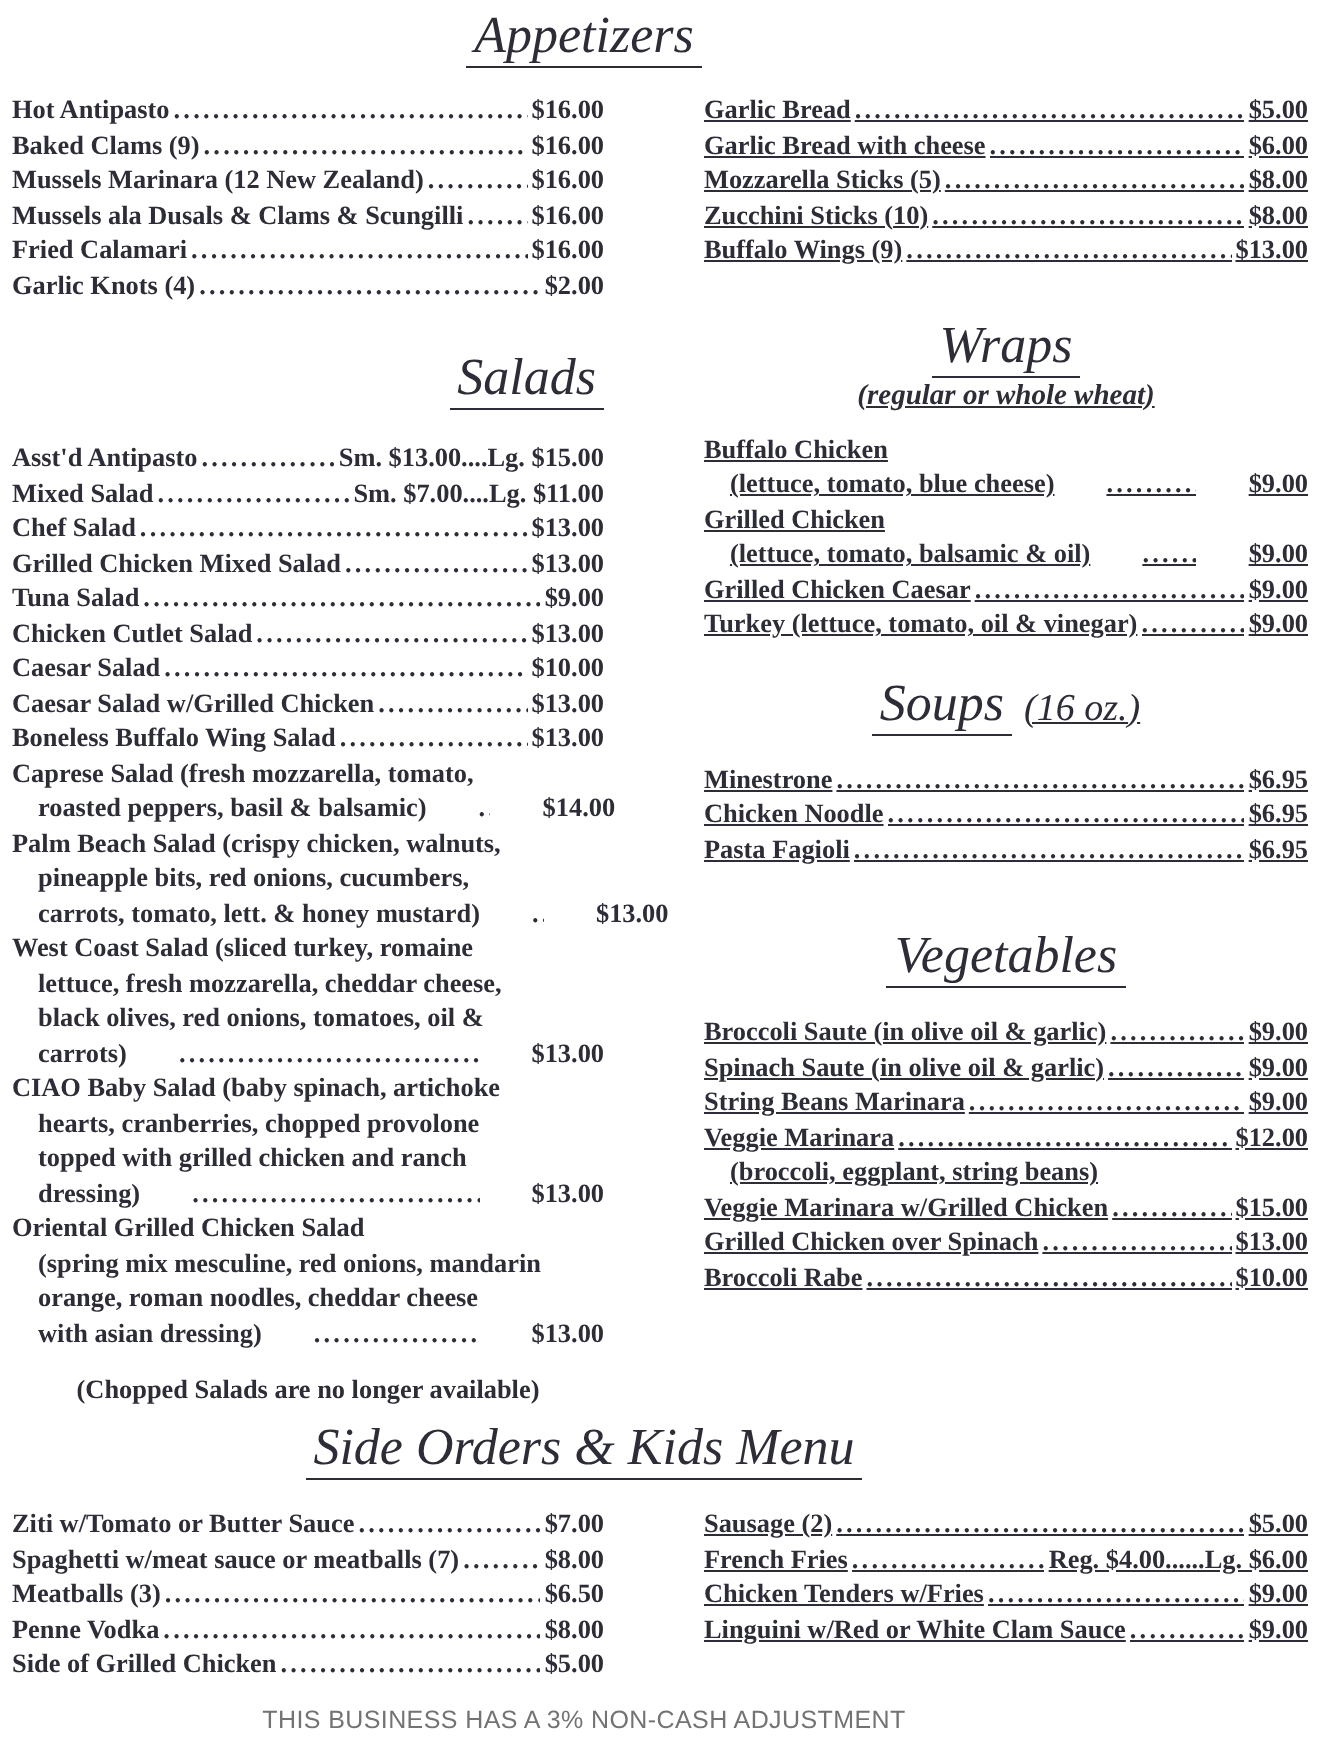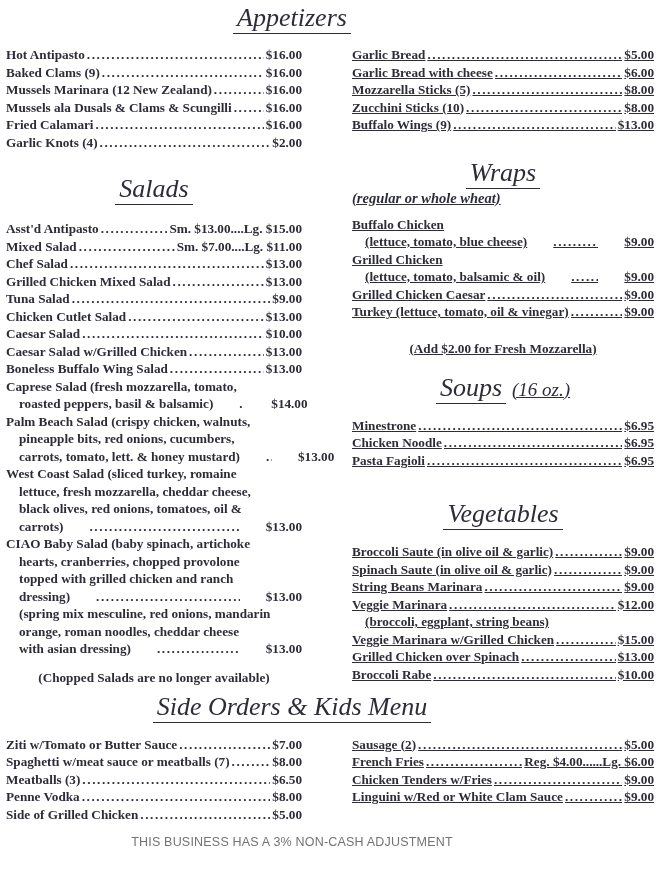--- a/index.html
+++ b/index.html
@@ -25,20 +25,21 @@
     border-bottom: 1.6px solid var(--ink);
     padding: 0 4px 1px 4px;
   }
   .heading .hsuffix {
     font-style: italic;
     font-size: 19px;
     border-bottom: none;
     padding-left: 6px;
   }
   .subtitle {
+    text-align: center;
     font-style: italic;
     font-weight: bold;
     font-size: 14.5px;
     line-height: 17px;
     margin-top: 1px;
   }
 
   
   .cols { display: flex; padding: 0 6px; }
   .col-l { width: 296px; flex: none; }
@@ -53,21 +54,21 @@
     content: "......................................................................................................";
     letter-spacing: 1.6px;
   }
   .row .p { white-space: nowrap; flex: none; }
   .row.ind { padding-left: 13px; gap: 24px; }
 
   .note { text-align: center; line-height: 17px; }
 
   
   #appetizers-title { margin: 0 0 12px 0; }
-  #salads-title { margin: 24px 0 15px 0; }
+  #salads-title { margin: 24px 0 15px 0; text-align: right; }
   #salads-note { margin-top: 11px; }
   #wraps-title { margin: 25px 0 0 0; }
   #wraps-rows { margin-top: 9px; }
   #wraps-note { margin-top: 19px; }
   #soups-title { margin: 17px 0 13px 0; }
   #vegetables-title { margin: 31px 0 13px 0; }
   #sides-title { margin: 7px 0 13px 0; }
 
   .footer {
     text-align: center;
@@ -213,20 +214,23 @@
             <span class="t">hearts, cranberries, chopped provolone</span>
           </div>
           <div class="row ind">
             <span class="t">topped with grilled chicken and ranch</span>
           </div>
           <div class="row ind">
             <span class="t">dressing)</span>
             <span class="dots"></span>
             <span class="p">$13.00</span>
           </div>
+          <div class="row">
+            <span class="t">Oriental Grilled Chicken Salad</span>
+          </div>
           <div class="row ind">
             <span class="t">(spring mix mesculine, red onions, mandarin</span>
           </div>
           <div class="row ind">
             <span class="t">orange, roman noodles, cheddar cheese</span>
           </div>
           <div class="row ind">
             <span class="t">with asian dressing)</span>
             <span class="dots"></span>
             <span class="p">$13.00</span>
@@ -289,21 +293,20 @@
             <span class="t">Grilled Chicken Caesar</span>
             <span class="dots"></span>
             <span class="p">$9.00</span>
           </div>
           <div class="row">
             <span class="t">Turkey (lettuce, tomato, oil &amp; vinegar)</span>
             <span class="dots"></span>
             <span class="p">$9.00</span>
           </div>
         </div>
-      <div class="note" id="wraps-note">(Add $2.00 for Fresh Mozzarella)</div>
 
       <div class="heading" id="soups-title">
         <span class="hline">Soups</span><span class="hsuffix">(16 oz.)</span>
       </div>
       <div class="rows">
           <div class="row">
             <span class="t">Minestrone</span>
             <span class="dots"></span>
             <span class="p">$6.95</span>
           </div>

